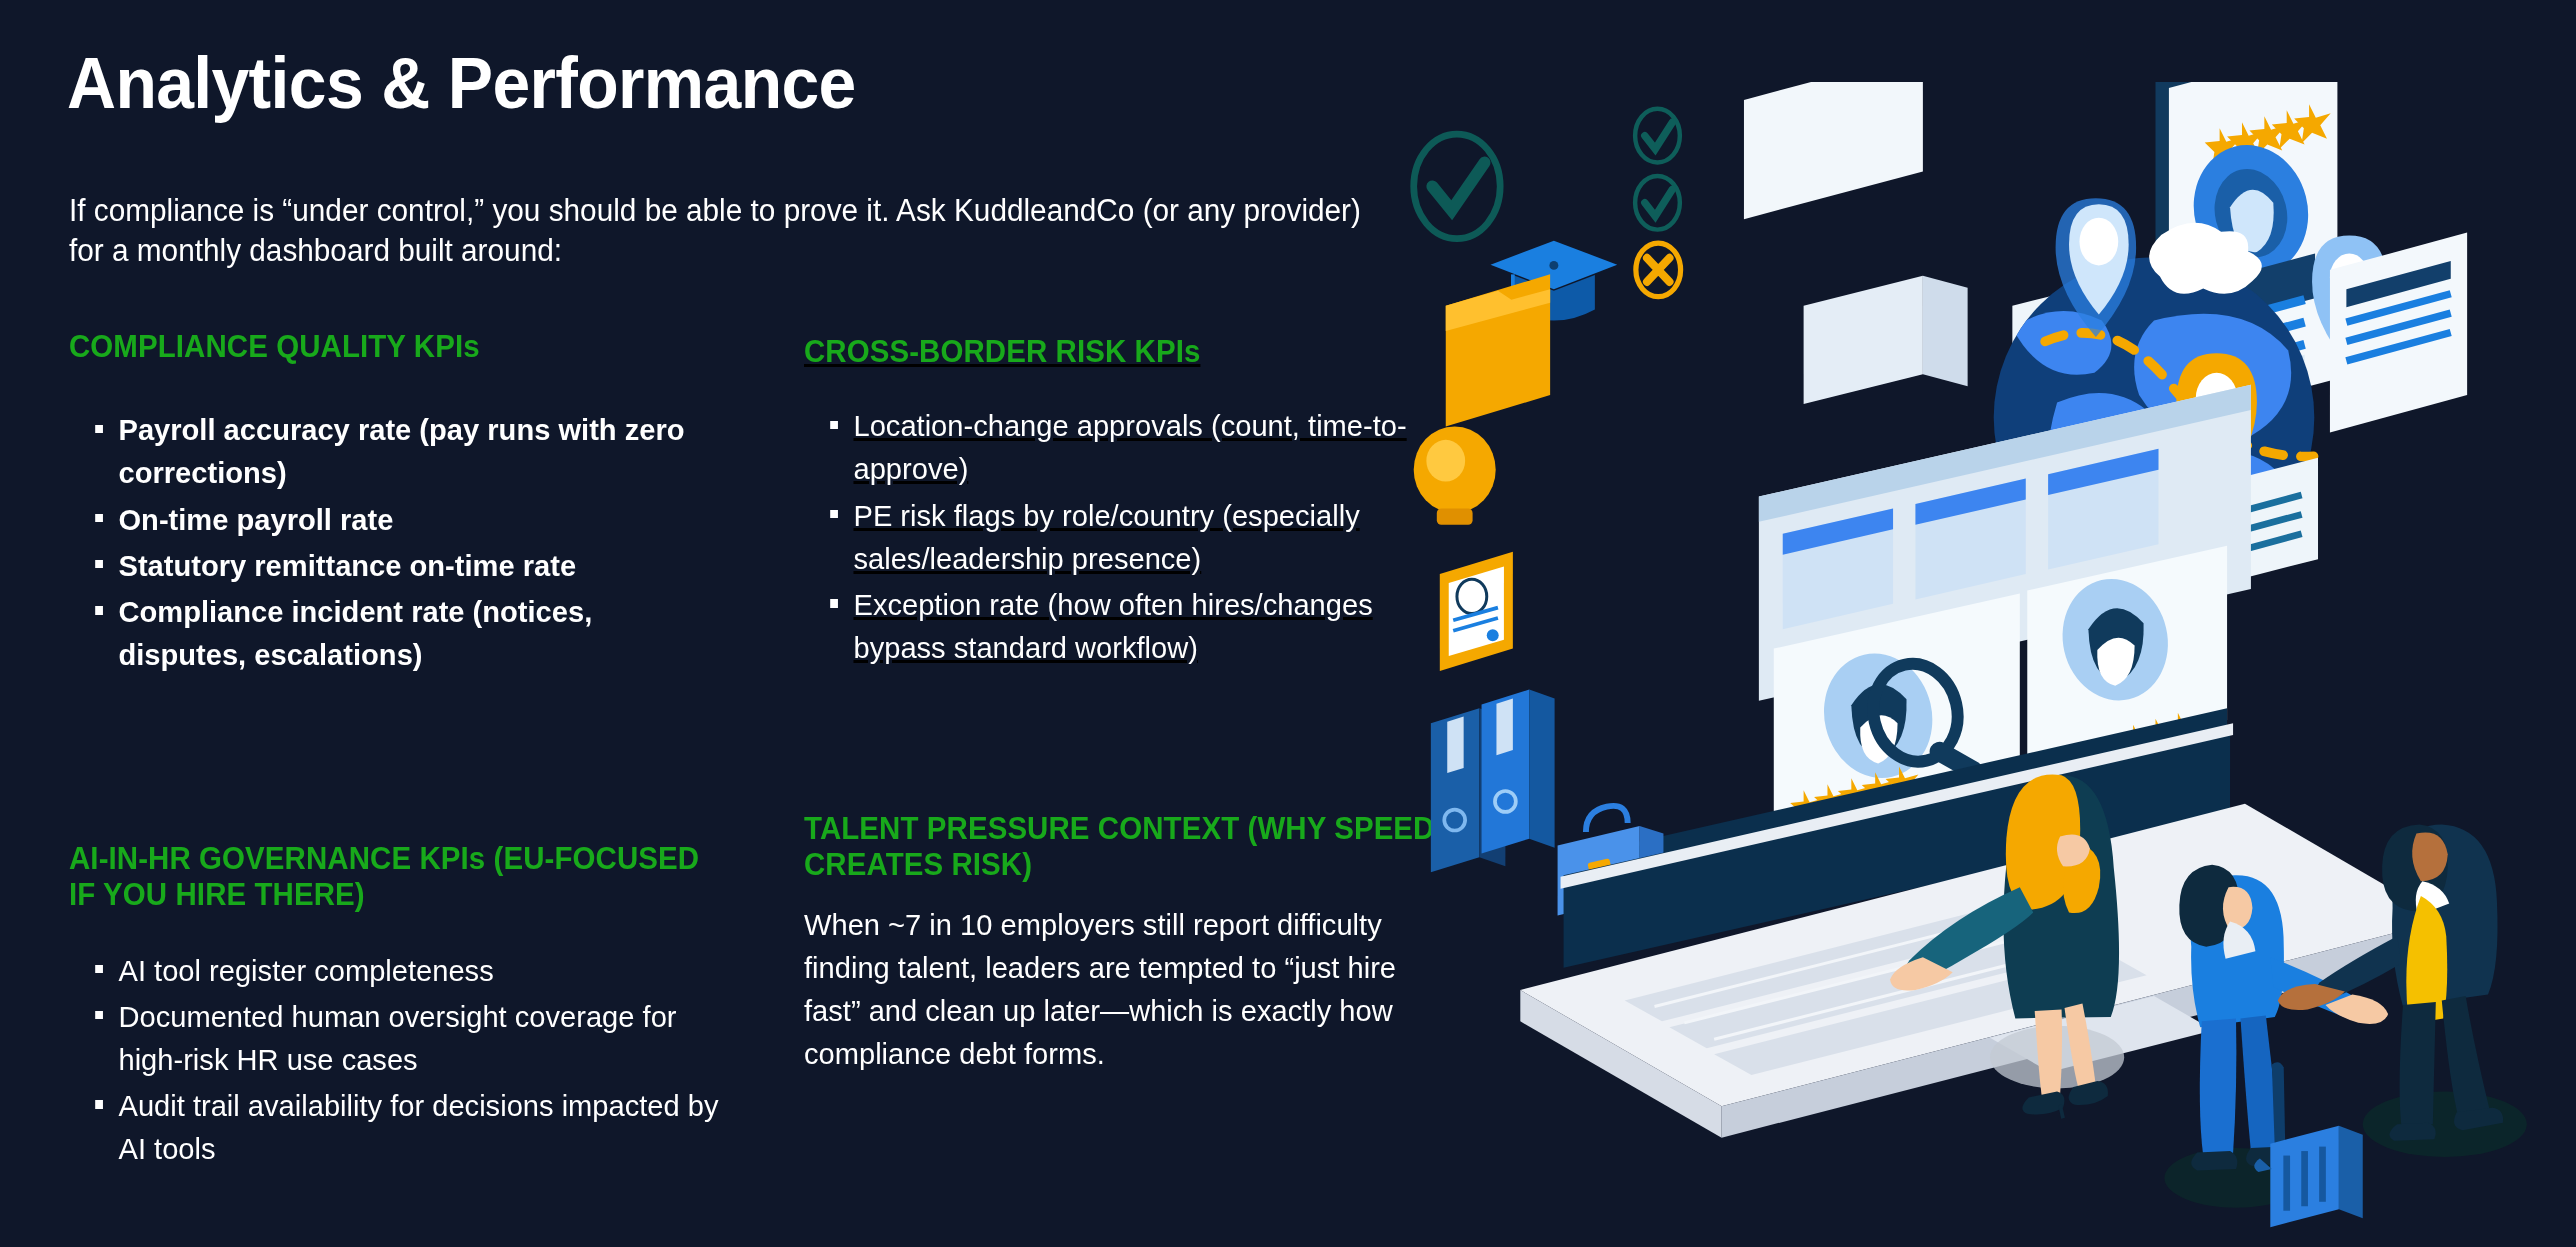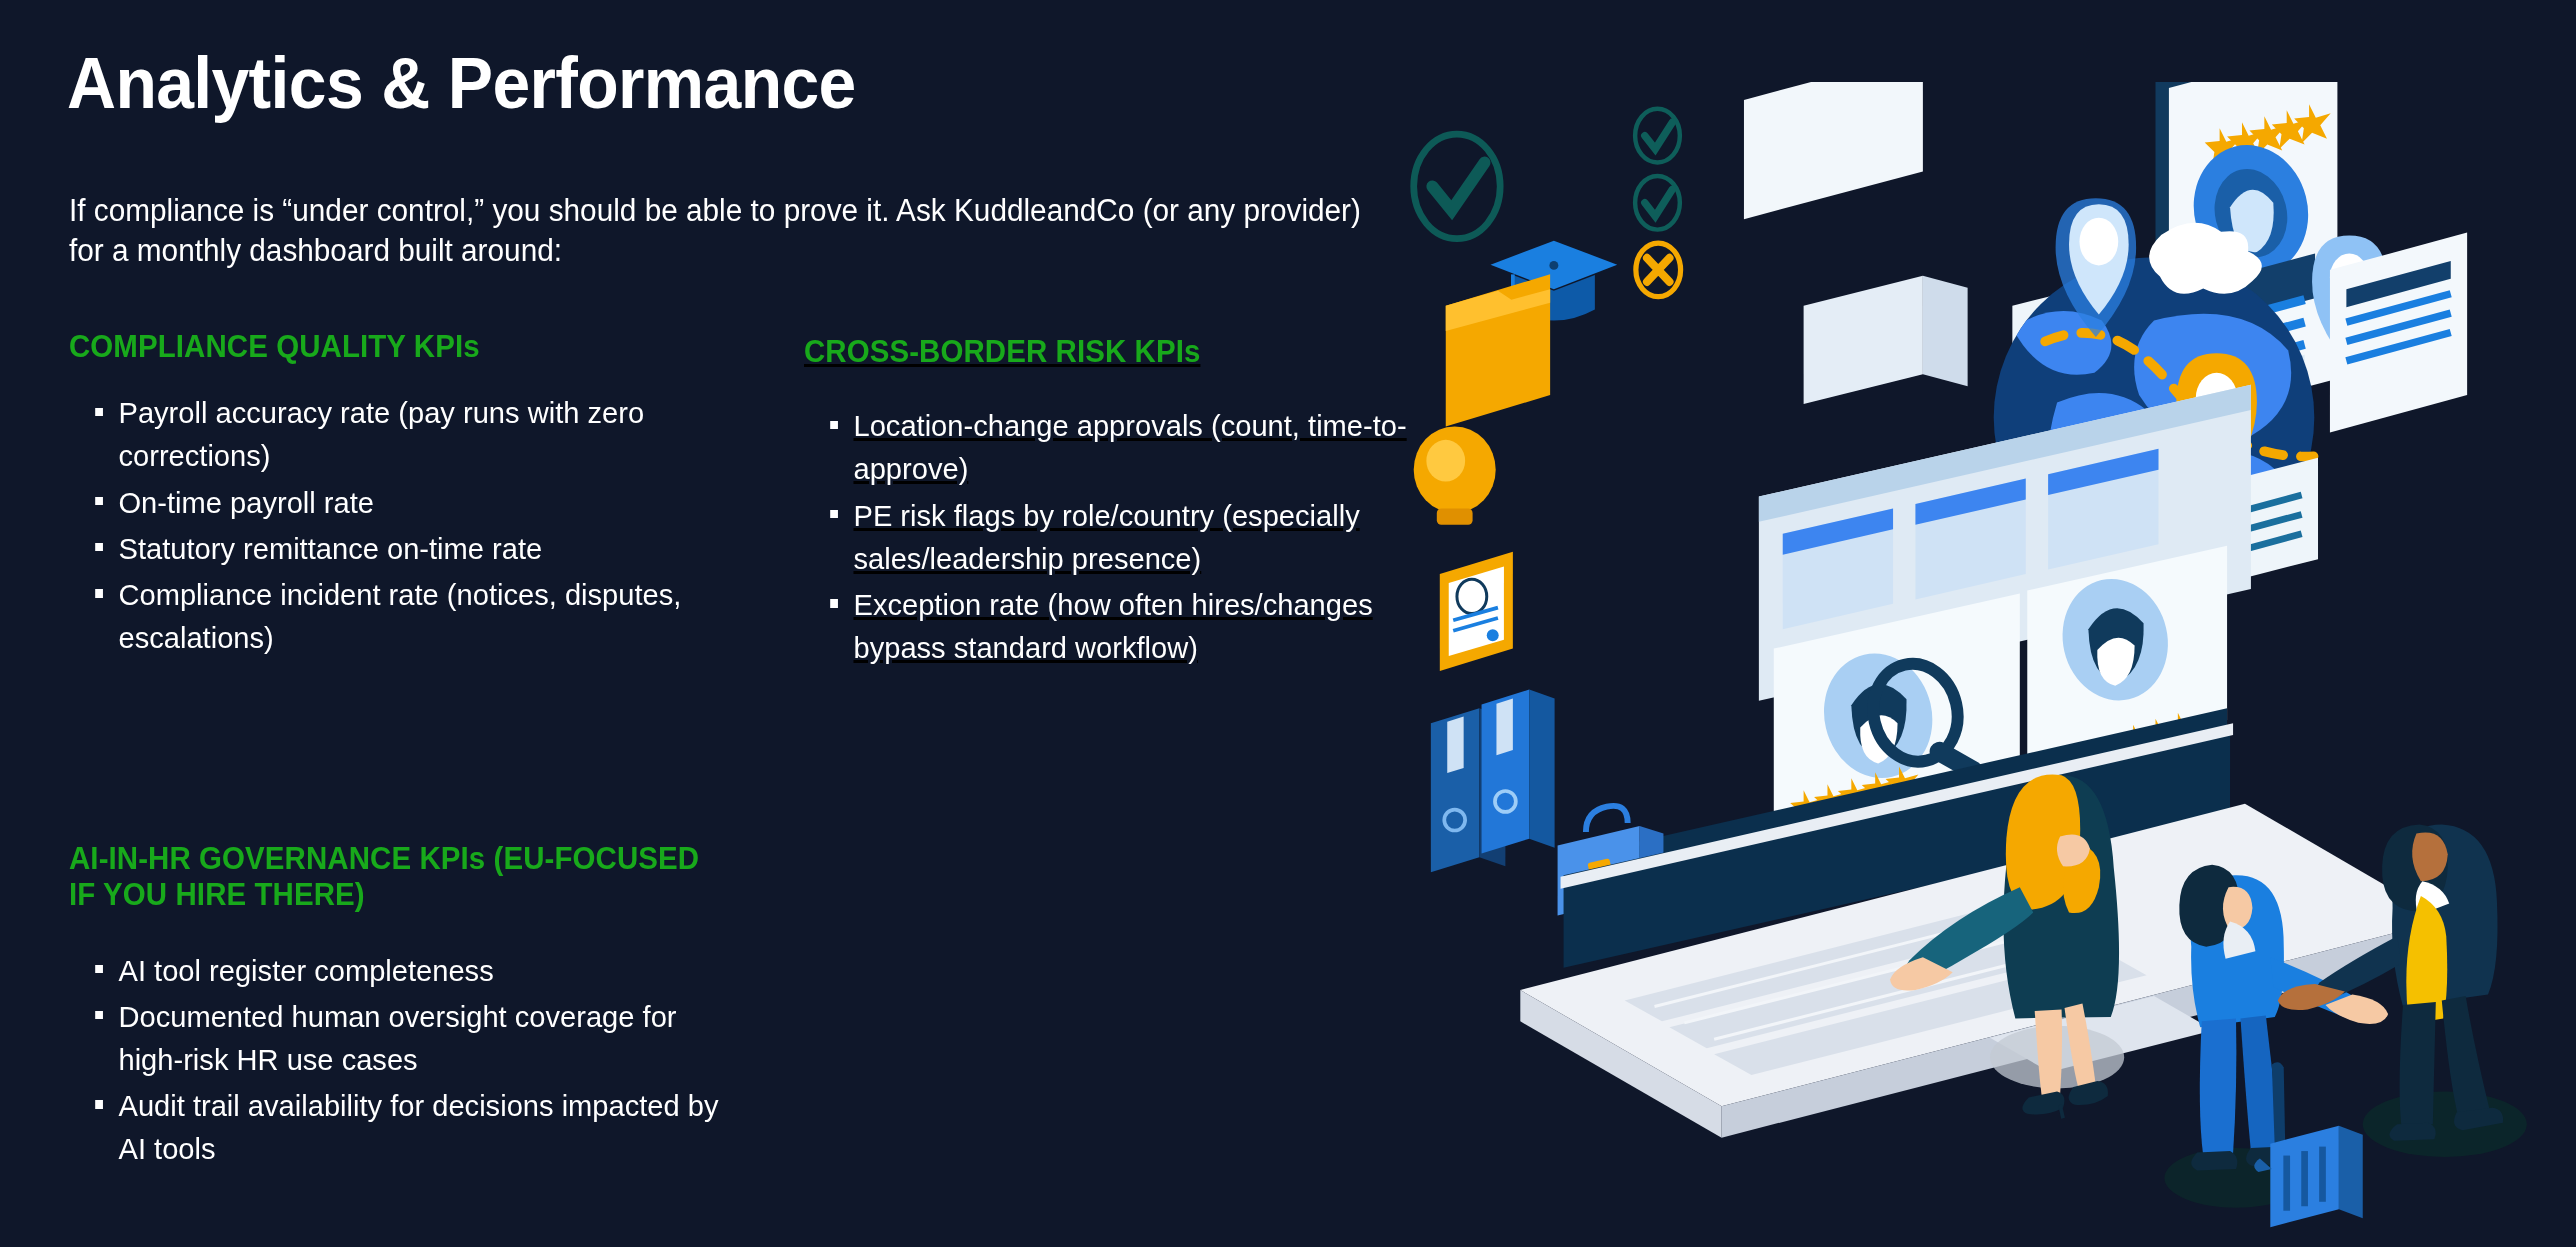--- a/index.html
+++ b/index.html
@@ -72,21 +72,21 @@
     color:#ffffff;
     transform:scaleX(0.97);
     transform-origin:left top;
   }
 
   #blk-compliance { left:69px; top:329px; width:671px; }
   #blk-crossborder{ left:804px; top:334px; width:686px;text-decoration:underline; }
   #blk-aihr       { left:69px; top:841px; width:686px; }
   #blk-talent     { left:804px; top:811px; width:671px; }
 
-  #blk-compliance ul.bullets { margin-top:26px; }
+  #blk-compliance ul.bullets { margin-top:43px;font-weight:bold; }
   #blk-crossborder ul.bullets { margin-top:34px; }
   #blk-aihr ul.bullets { margin-top:35px; }
   #blk-talent .para { margin-top:19.4px; }
 
   
   .illo { position:absolute; left:1401px; top:82px; width:1175px; height:1166px; }
   .illo svg { display:block; width:100%; height:100%; }
 </style>
 </head>
 <body>
@@ -119,20 +119,24 @@
 
     <div class="block" id="blk-aihr">
       <div class="block-head">AI-IN-HR GOVERNANCE KPIs (EU-FOCUSED IF YOU HIRE THERE)</div>
       <ul class="bullets">
         <li><span class="bull"></span><span>AI tool register completeness</span></li>
         <li><span class="bull"></span><span>Documented human oversight coverage for high-risk HR use cases</span></li>
         <li><span class="bull"></span><span>Audit trail availability for decisions impacted by AI tools</span></li>
       </ul>
     </div>
 
+    <div class="block" id="blk-talent">
+      <div class="block-head">TALENT PRESSURE CONTEXT (WHY SPEED CREATES RISK)</div>
+      <div class="para">When ~7 in 10 employers still report difficulty finding talent, leaders are tempted to “just hire fast” and clean up later—which is exactly how compliance debt forms.</div>
+    </div>
 
   </div>
 
   <div class="illo">
     <svg viewBox="0 0 1576 1564" xmlns="http://www.w3.org/2000/svg">
       <defs>
         <clipPath id="globeClip">
             <circle cx="1010" cy="450" r="215"></circle>
           </clipPath>
       </defs>

